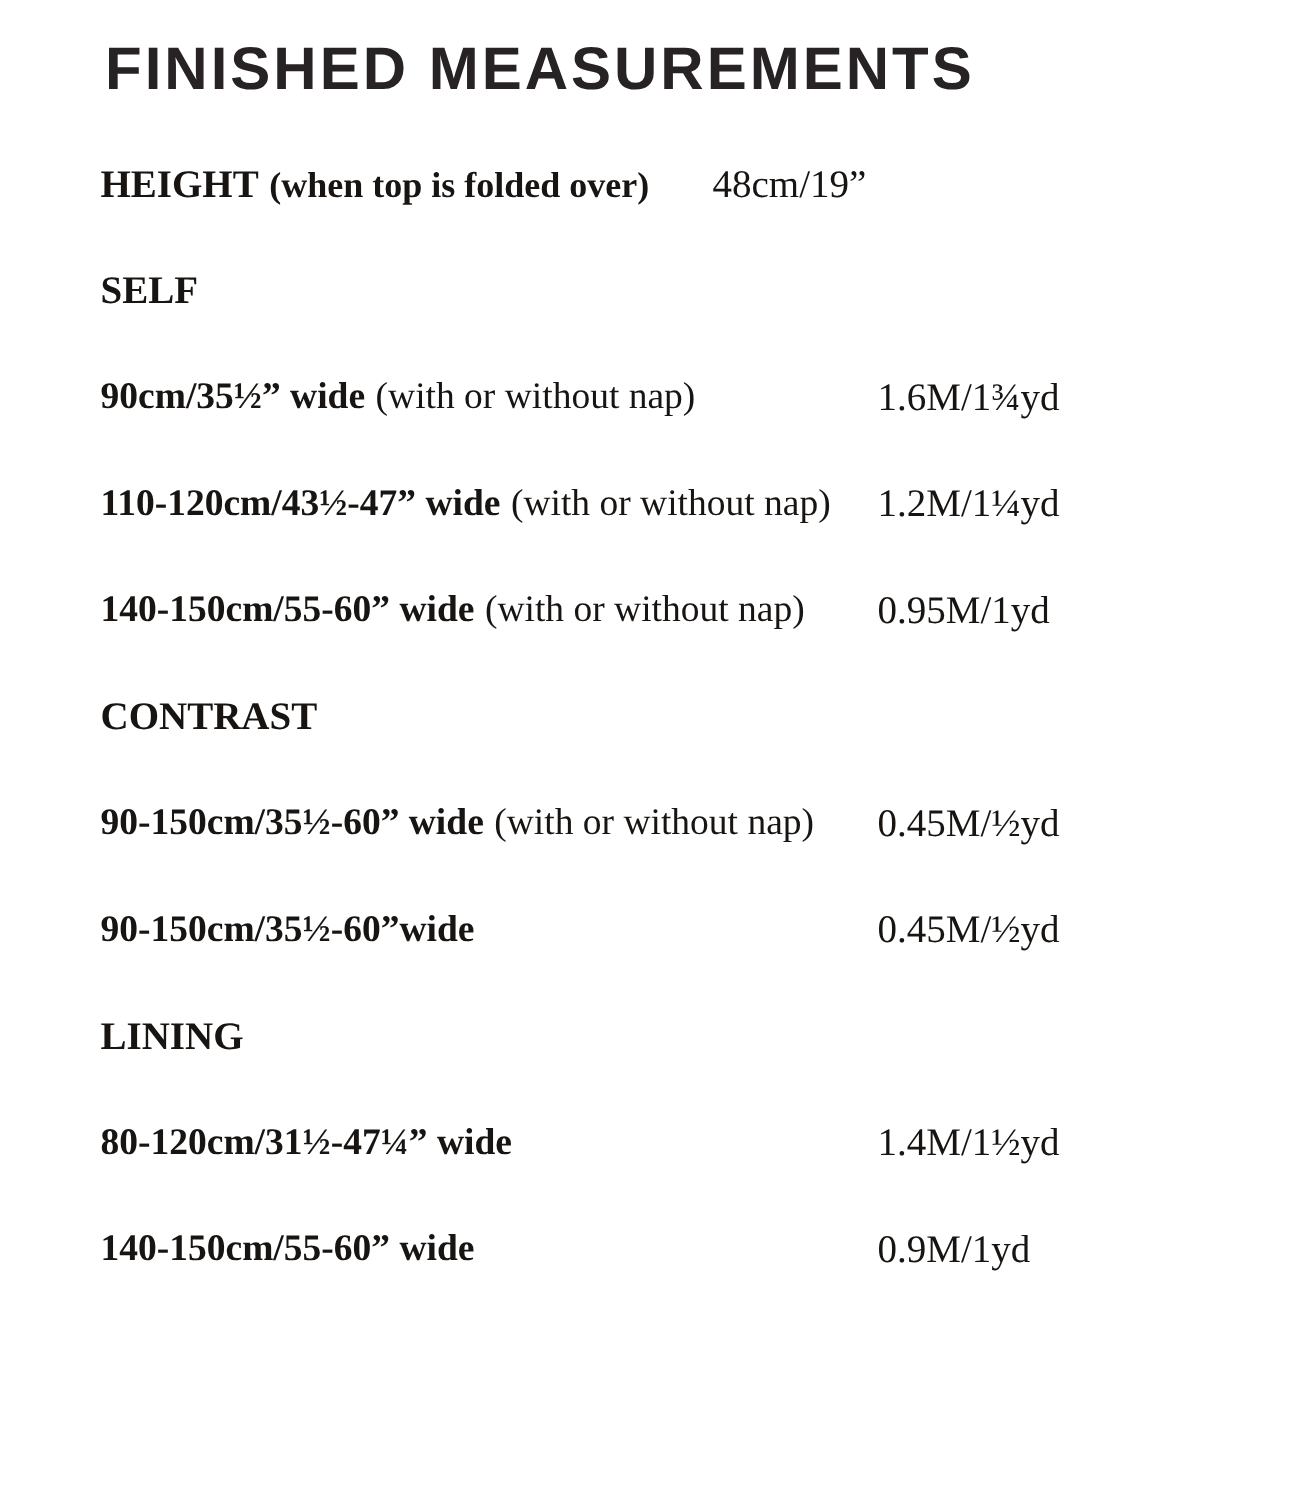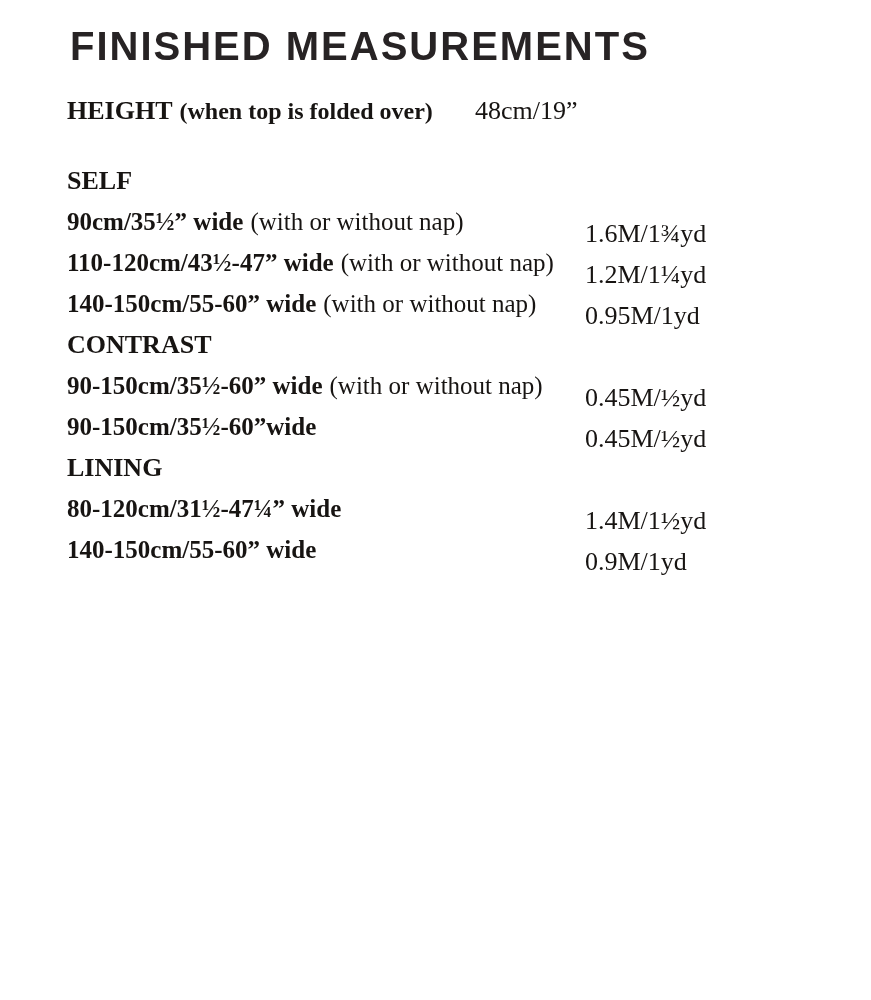--- a/index.html
+++ b/index.html
@@ -29,50 +29,50 @@
   #fr-title { margin-top: 68px; }
 
   .row {
     position: relative;
     margin-left: 67px;
     font-size: 26px;
     line-height: 26px;
     white-space: nowrap;
   }
   .m-row { font-weight: bold; }
-  .m-row-1 { margin-top: 32px; }
+  .m-row-1 { margin-top: 44px; }
   .m-row-2 { margin-top: 37px; }
   .m-note {
     margin-left: 7px;
     font-weight: bold;
     font-size: 24px;
   }
   .m-value {
     position: absolute;
     left: 408px;
     top: 0;
     font-weight: normal;
   }
 
   .sub-head {
     font-weight: bold;
     font-size: 26px;
   }
   #self-head { margin-top: 44px; }
-  .f-line { margin-top: 15px; }
+  .f-line { margin-top: 45px; }
   .f-row { font-size: 25px; }
   .f-width { font-weight: bold; }
   .f-note {
     margin-left: 7px;
     font-weight: normal;
   }
   .f-value {
     position: absolute;
     left: 518px;
-    top: 12px;
+    top: 0;
     font-weight: normal;
     font-size: 26px;
   }
 </style>
 </head>
 <body>
 
 <div class="page">
 
   <h1 class="heading" id="fm-title">FINISHED MEASUREMENTS</h1>

